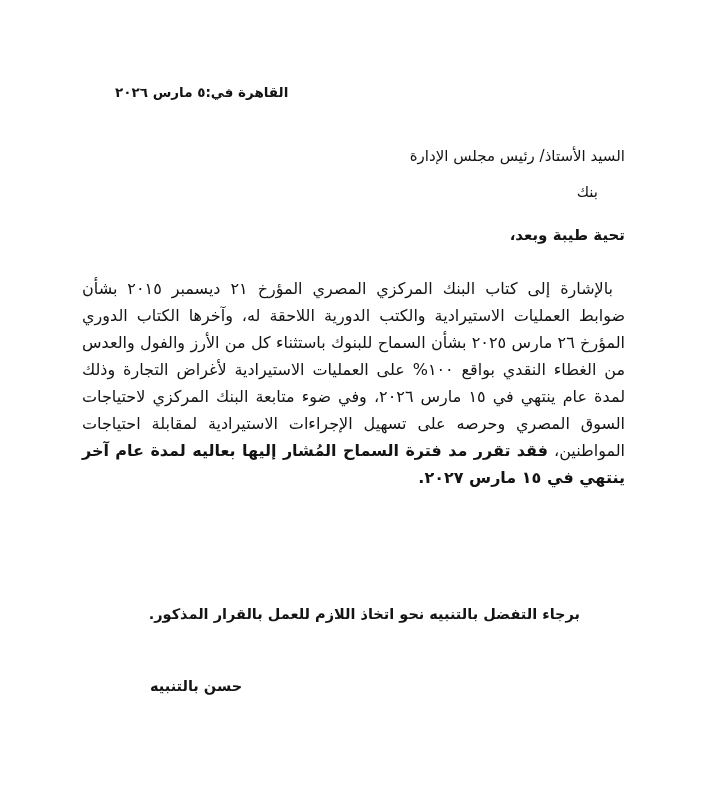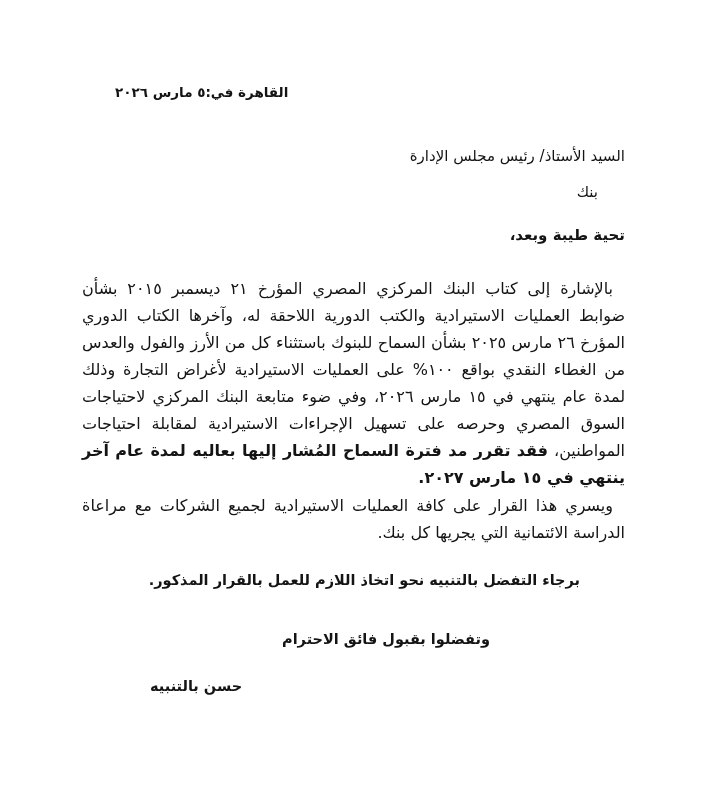--- a/index.html
+++ b/index.html
@@ -60,21 +60,21 @@
     font-size: 16px;
     line-height: 27px;
     text-align: justify;
     text-indent: 12px;
   }
   .p1 { top: 275px; }
   .p1 .bold { font-weight: 700; }
   .p2 { top: 492px; }
   .request-line {
     position: absolute;
-    top: 572px;
+    top: 606px;
     right: 140px;
     font-size: 14.5px;
     font-weight: 700;
     white-space: nowrap;
   }
   .closing-line {
     position: absolute;
     top: 631px;
     right: 230px;
     font-size: 14.5px;
@@ -99,21 +99,19 @@
   <div class="date-line">القاهرة في:٥ مارس ٢٠٢٦</div>
 
   <div class="addressee">السيد الأستاذ/ رئيس مجلس الإدارة</div>
 
   <div class="addressee-org">بنك</div>
 
   <div class="salutation">تحية طيبة وبعد،</div>
 
   <p class="body-paragraph p1"><span>بالإشارة إلى كتاب البنك المركزي المصري المؤرخ ٢١ ديسمبر ٢٠١٥ بشأن ضوابط العمليات الاستيرادية والكتب الدورية اللاحقة له، وآخرها الكتاب الدوري المؤرخ ٢٦ مارس ٢٠٢٥ بشأن السماح للبنوك باستثناء كل من الأرز والفول والعدس من الغطاء النقدي بواقع ١٠٠% على العمليات الاستيرادية لأغراض التجارة وذلك لمدة عام ينتهي في ١٥ مارس ٢٠٢٦، وفي ضوء متابعة البنك المركزي لاحتياجات السوق المصري وحرصه على تسهيل الإجراءات الاستيرادية لمقابلة احتياجات المواطنين، </span><span class="bold">فقد تقرر مد فترة السماح المُشار إليها بعاليه لمدة عام آخر ينتهي في ١٥ مارس ٢٠٢٧.</span></p>
 
-  <p class="body-paragraph p2">ويسري هذا القرار على كافة العمليات الاستيرادية لجميع الشركات مع مراعاة الدراسة الائتمانية التي يجريها كل بنك.</p>
 
   <div class="request-line">برجاء التفضل بالتنبيه نحو اتخاذ اللازم للعمل بالقرار المذكور.</div>
 
-  <div class="closing-line">وتفضلوا بقبول فائق الاحترام</div>
 
   <div class="signature">حسن بالتنبيه</div>
 
 </div>
 
 </body></html>

